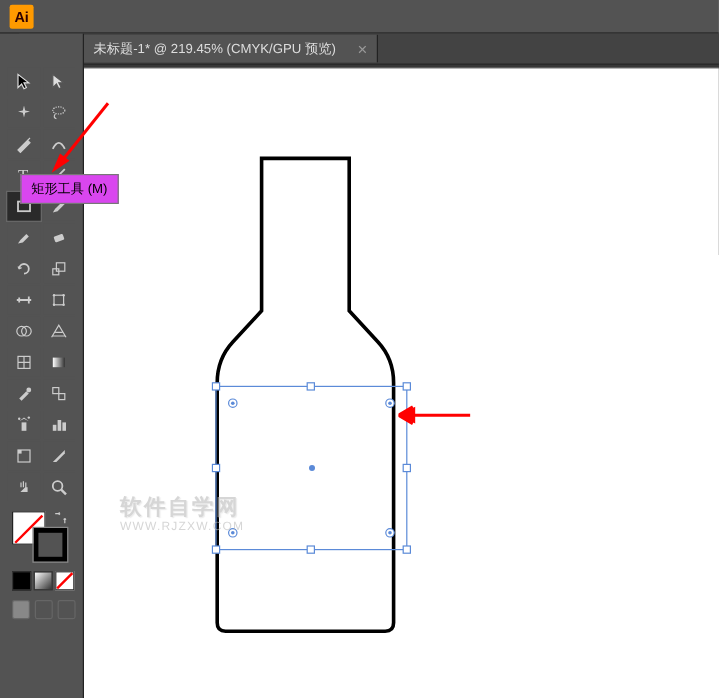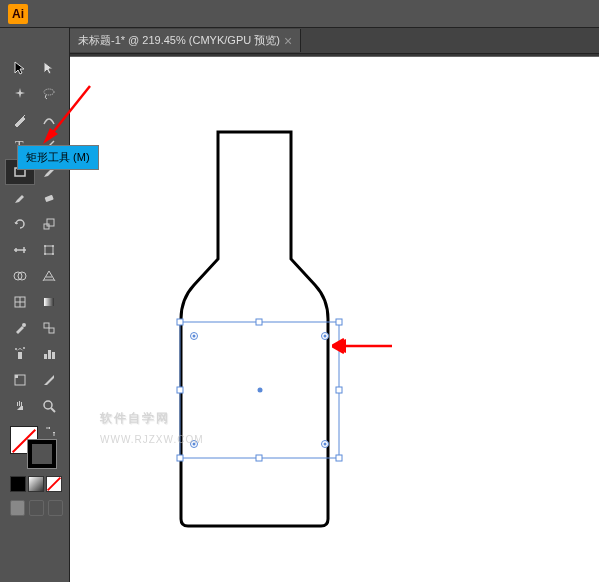--- a/index.html
+++ b/index.html
@@ -203,21 +203,21 @@
       align-items: center;
     }
     .doc-tab {
       padding: 4px 8px;
       background: #535353;
       color: #ddd;
       font-size: 11px;
       border-right: 1px solid #222;
       display: flex;
       align-items: flex-end;
-      gap: 4px;
+      gap: 18px;
     }
     .doc-tab .close {
       cursor: pointer;
       color: #999;
       font-size: 14px;
       line-height: 1;
     }
     .canvas-wrap {
       flex: 1;
       background: #fff;
@@ -226,21 +226,21 @@
     }
     .ruler-h {
       height: 3px;
       background: #373737;
       border-bottom: 1px solid #666;
     }
     .tooltip {
       position: absolute;
       top: 145px;
       left: 17px;
-      background: #0ea5e9;
+      background: #d946ef;
       border: 1px solid #777;
       padding: 4px 8px;
       font-size: 11px;
       color: #000;
       z-index: 100;
     }
     .red-arrow-1 {
       position: absolute;
       top: 84px;
       left: 40px;
@@ -250,21 +250,21 @@
       position: absolute;
       top: 279px;
       left: 262px;
       z-index: 50;
     }
     .watermark {
       position: absolute;
       top: 353px;
       left: 30px;
       color: #bbb;
-      font-size: 12px;
+      font-size: 18px;
       font-weight: bold;
       letter-spacing: 2px;
       opacity: 0.6;
       text-shadow: 1px 1px 1px #ddd;
     }
     .watermark-sub {
       position: absolute;
       top: 377px;
       left: 30px;
       color: #bbb;

